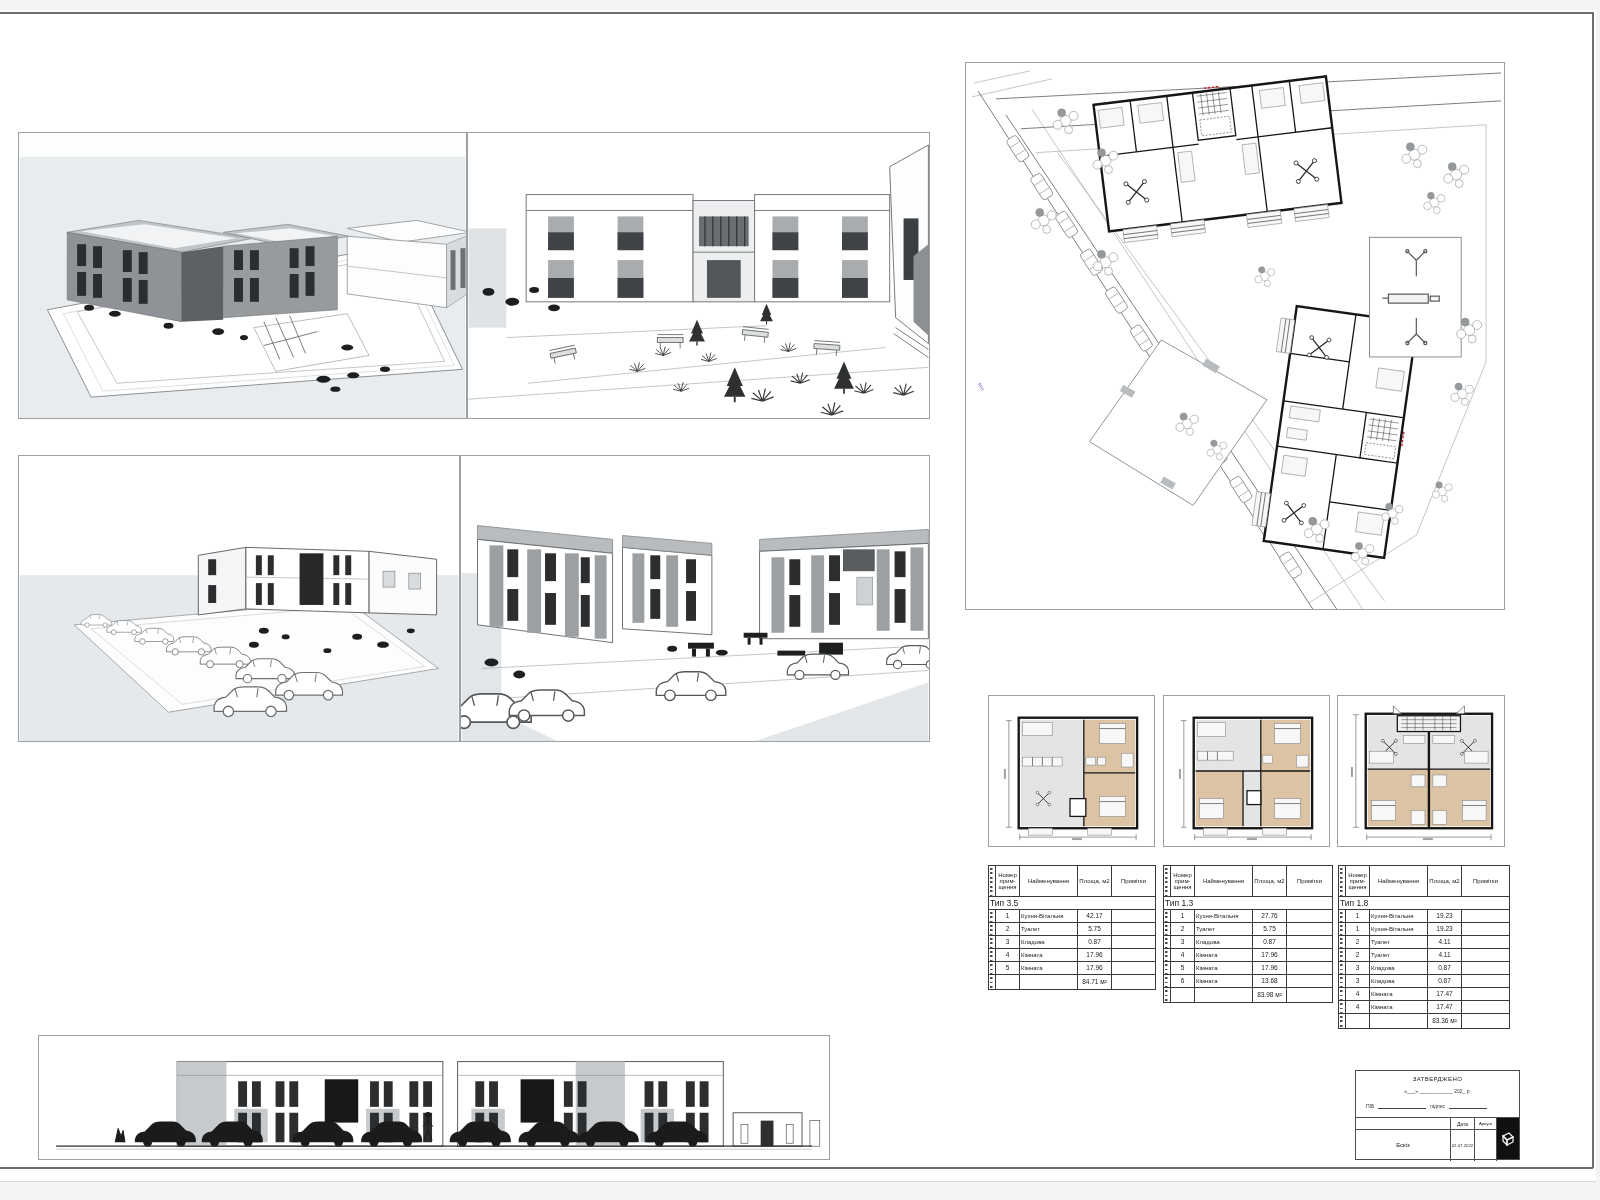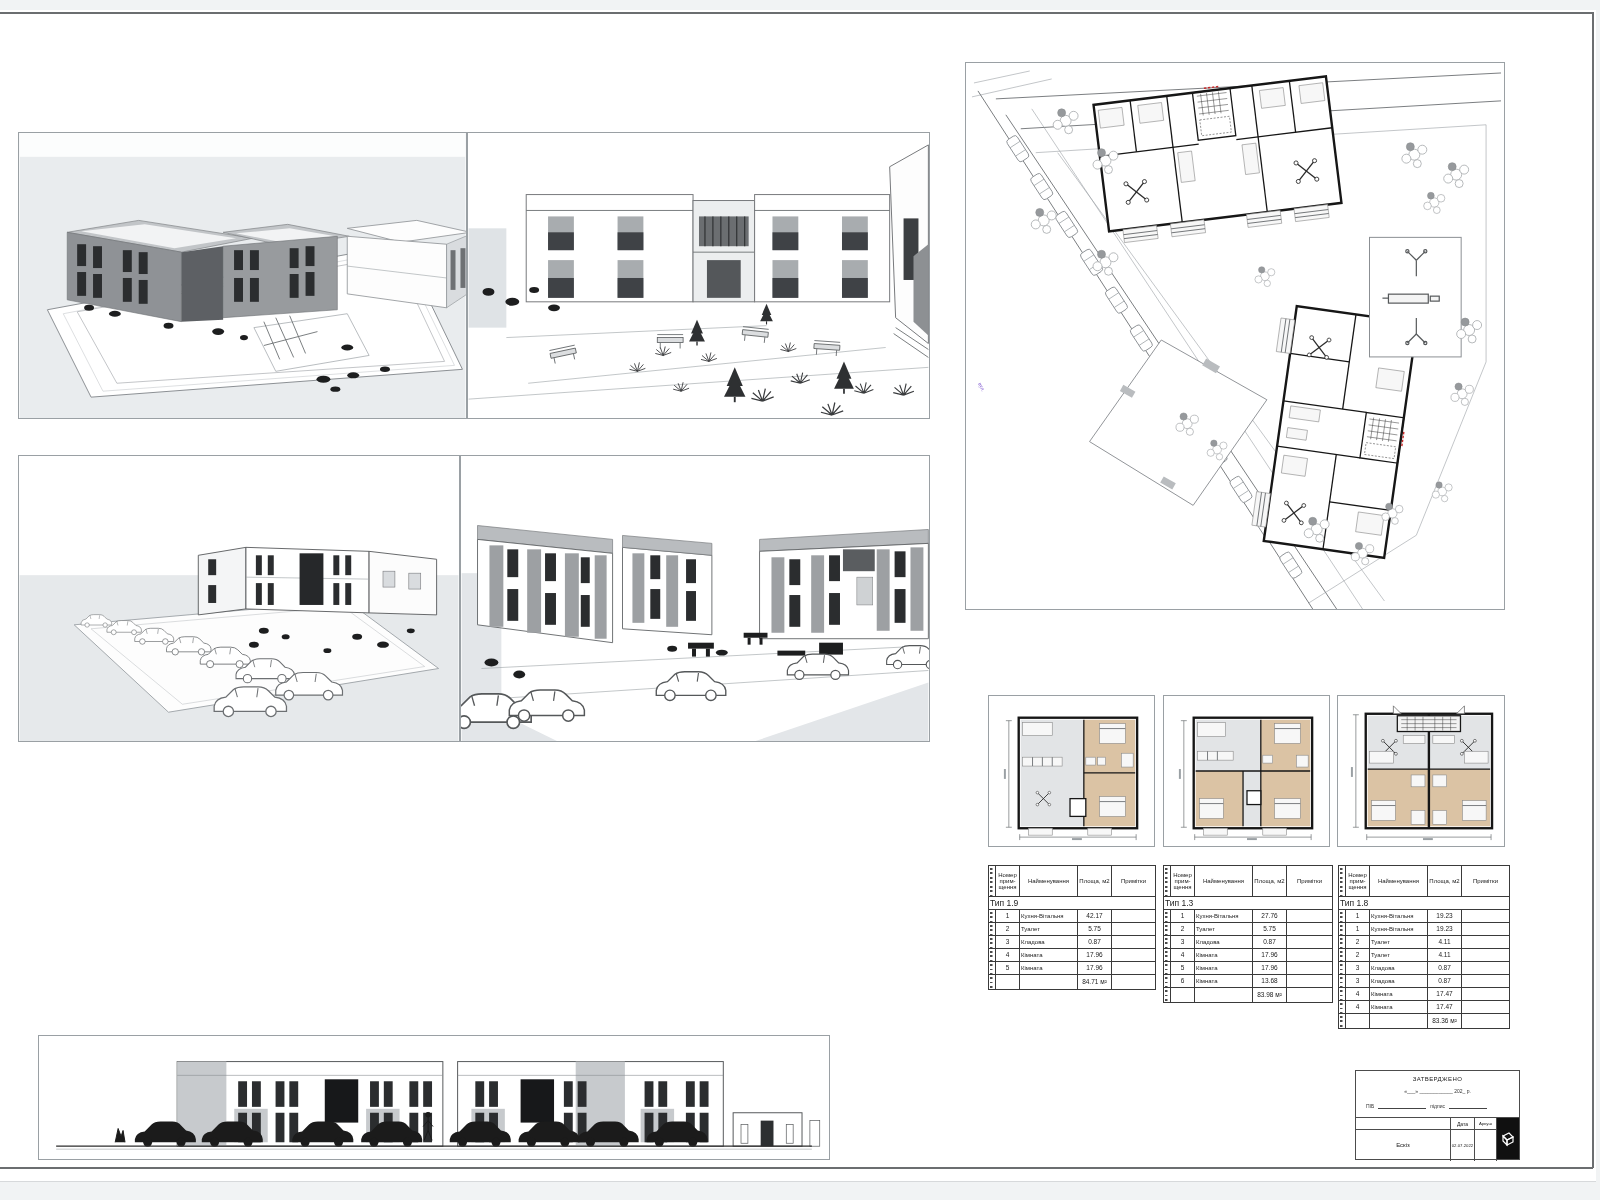--- a/index.html
+++ b/index.html
@@ -677,21 +677,21 @@
     </colgroup>
     <tbody>
       <tr>
         <th class="stub"></th>
         <th>Номер прим- щення</th>
         <th>Найменування</th>
         <th>Площа, м2</th>
         <th>Примітки</th>
       </tr>
       <tr class="typerow">
-        <td colspan="5">Тип 1.9</td>
+        <td colspan="5">Тип 3.5</td>
       </tr>
       <tr>
         <td class="stub"></td>
         <td>1</td>
         <td class="nm">Кухня-Вітальня</td>
         <td>42.17</td>
         <td></td>
       </tr>
       <tr>
         <td class="stub"></td>

